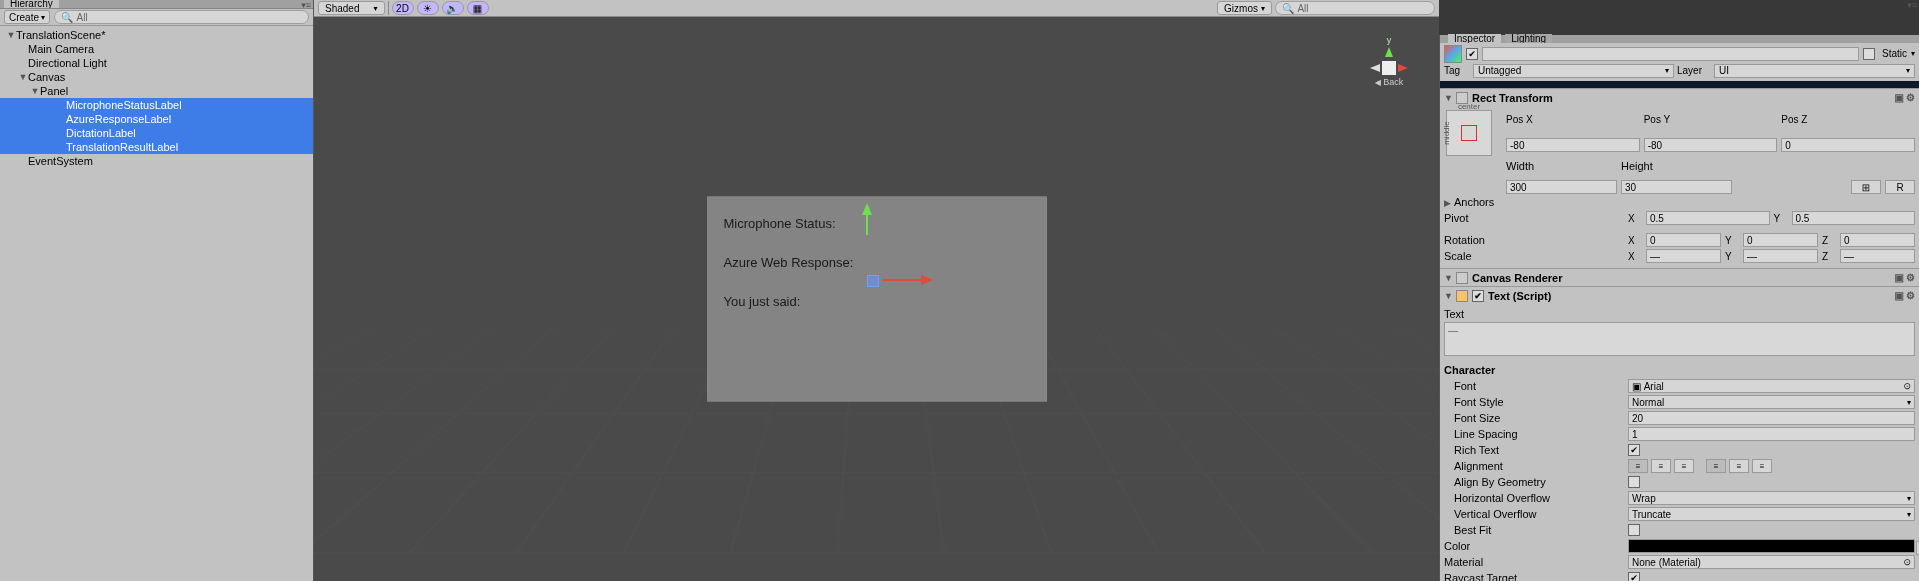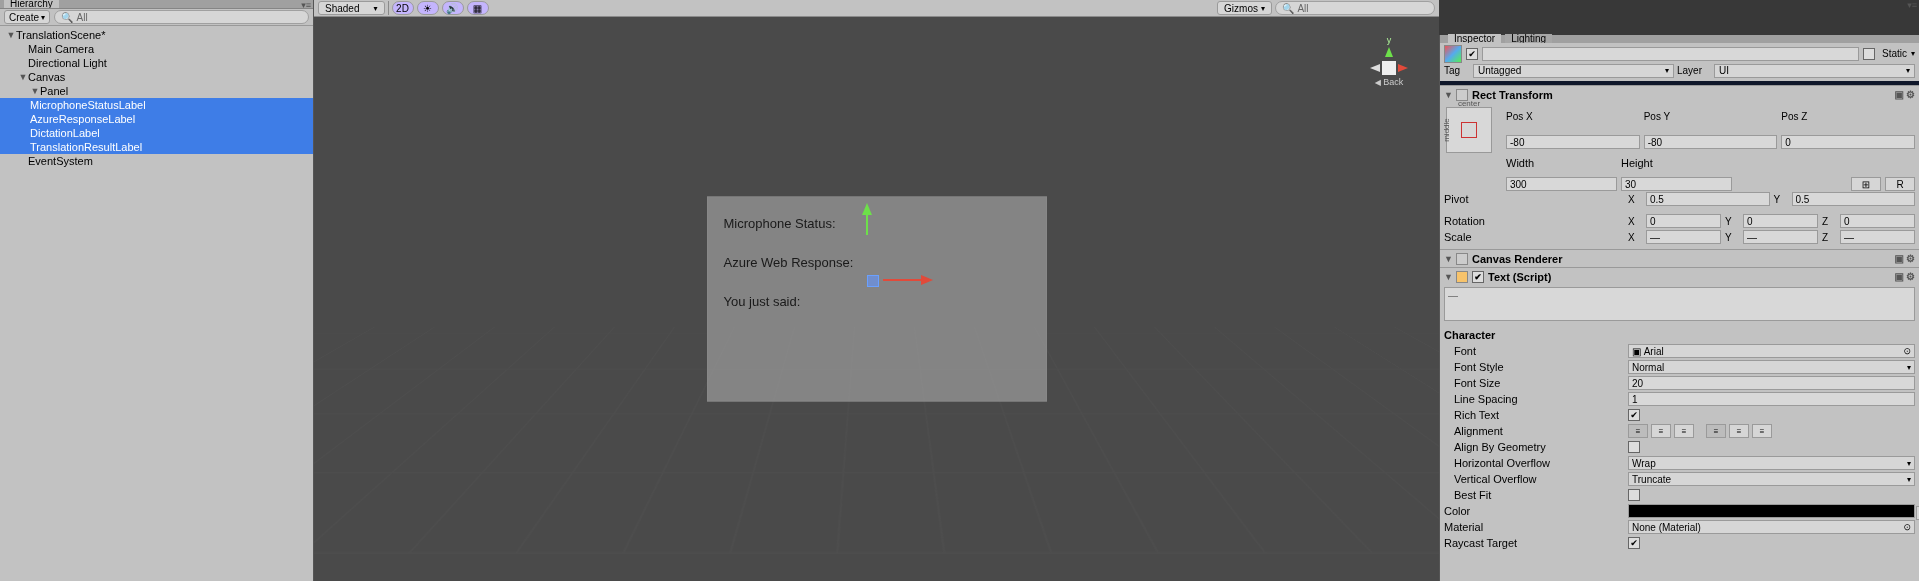--- a/index.html
+++ b/index.html
@@ -25,21 +25,21 @@
 
 
 .tree { flex: 1; background: #c2c2c2; overflow: auto; padding-top: 2px; }
 .tree-row { height: 14px; display: flex; align-items: center; padding-left: 6px; font-size: 11px; color: #000; white-space: nowrap; }
 .tree-row .arrow { width: 10px; font-size: 9px; color: #555; text-align: center; }
 .tree-row .arrow.open::before { content: "▼"; }
 .tree-row.bold { font-weight: normal; }
 .tree-row.sel { background: #3e7de7; color: #fff; }
 .indent-1 { padding-left: 18px; }
 .indent-2 { padding-left: 30px; }
-.indent-3 { padding-left: 20px; }
+.indent-3 { padding-left: 56px; }
 
 
 .scene-tabs { height: 8px; background: #a0a0a0; display: flex; align-items: flex-end; font-size: 10px; padding-left: 8px; gap: 0; }
 .scene-tabs .tab-item { height: 8px; }
 .scene-toolbar { height: 17px; background: #c2c2c2; border-bottom: 1px solid #8a8a8a; display: flex; align-items: center; padding: 0 4px; gap: 3px; font-size: 10px; }
 .scene-toolbar .dd { background: #d6d6d6; border: 1px solid #9a9a9a; border-radius: 3px; padding: 0 6px; height: 14px; display: flex; align-items: center; }
 .scene-toolbar .iconbtn { background: #c4b5fd; border: 1px solid #9a9a9a; border-radius: 7px; width: 22px; height: 14px; display: flex; align-items: center; justify-content: center; font-size: 10px; }
 .scene-toolbar .spacer { flex: 1; }
 .scene-view { flex: 1; background: #4a4a4a; position: relative; overflow: hidden; }
 .grid-floor { position: absolute; left: 0; right: 0; bottom: 0; top: 55%; background: repeating-linear-gradient(90deg, #555 0, #555 1px, transparent 1px, transparent 60px), repeating-linear-gradient(0deg, #555 0, #555 1px, transparent 1px, transparent 60px); opacity: 0.25; transform: perspective(500px) rotateX(60deg); transform-origin: top; }
@@ -55,21 +55,21 @@
 .orient-gizmo .cube { width: 14px; height: 14px; background: #eee; margin: 16px auto 2px; position: relative; }
 .orient-gizmo .ax { position: absolute; width: 0; height: 0; }
 .orient-gizmo .ay { border-left:4px solid transparent; border-right:4px solid transparent; border-bottom:10px solid #6de04a; left: 3px; top: -14px; }
 .orient-gizmo .ax-r { border-top:4px solid transparent; border-bottom:4px solid transparent; border-left:10px solid #e24a3a; left: 16px; top: 3px; }
 .orient-gizmo .ax-l { border-top:4px solid transparent; border-bottom:4px solid transparent; border-right:10px solid #ddd; left: -12px; top: 3px; }
 .orient-gizmo .back { color: #ccc; }
 .orient-gizmo .back::before { content: "◀ "; font-size: 8px; }
 
 
 .insp-tabs { height: 8px; background: #a0a0a0; display: flex; font-size: 10px; align-items: flex-end; padding-left: 4px; }
-.insp-header { background: #c2c2c2; padding: 2px 4px; border-bottom: 4px solid #0f172a; }
+.insp-header { background: #c2c2c2; padding: 2px 4px; border-bottom: 7px solid #0f172a; }
 .insp-row { display: flex; align-items: center; height: 17px; gap: 4px; font-size: 11px; }
 .cube-icon { width: 18px; height: 18px; background: linear-gradient(135deg,#e55,#5ae,#5e5); border: 1px solid #888; flex-shrink: 0; }
 .insp-input { flex: 1; background: #d8d8d8; border: 1px solid #9a9a9a; height: 14px; font-size: 10px; padding: 0 3px; }
 .chk { width: 12px; height: 12px; border: 1px solid #666; background: #ddd; display: inline-flex; align-items: center; justify-content: center; font-size: 9px; }
 .chk.on::after { content: "✔"; color: #000; }
 .static-lbl { font-size: 10px; margin-left: 3px; }
 .tag-row { display: flex; gap: 3px; align-items: center; font-size: 10px; height: 17px; }
 .tag-row .lbl { width: 26px; }
 .tag-row .dd { flex: 1; background: #d6d6d6; border: 1px solid #9a9a9a; height: 14px; padding: 0 4px; display: flex; align-items: center; justify-content: space-between; }
 
@@ -274,20 +274,24 @@
         <div></div>
           <div></div>
           <div></div>
         <div></div>
         <input class="numf" value="300" style="">
         <input class="numf" value="30" style="">
         <div></div>
         <div class="small-btn">⊞</div>
         <div class="small-btn">R</div>
       </div>
+      <div class="kv" style="grid-template-columns:180px 1fr">
+          <span class="k" style="padding-left:0"><span style="font-size:9px;color:#555;margin-right:3px">▶</span><span>Anchors</span></span>
+          <span></span>
+        </div>
       <div class="kv" style="grid-template-columns:180px 14px 1fr 14px 1fr">
         <span class="k" style="padding-left:0">Pivot</span>
         <span class="ax-lbl">X</span>
           <input class="numf" value="0.5" style="">
         <span class="ax-lbl">Y</span>
           <input class="numf" value="0.5" style="">
       </div>
       <div style="height:6px"></div>
       <div class="kv" style="grid-template-columns:180px 14px 1fr 14px 1fr 14px 1fr">
         <span class="k" style="padding-left:0">Rotation</span>
@@ -327,20 +331,23 @@
       <span class="fold">▼</span>
       <span class="cicon" style="background:#f7c36b"></span>
       <span class="chk on"></span>
       <span>Text (Script)</span>
       <span class="ricon">
           <span>▣</span>
           <span>⚙</span>
         </span>
     </div>
     <div class="comp-body">
+      <div class="kv" style="grid-template-columns:1fr">
+          <span class="k" style="padding-left:0">Text</span>
+        </div>
       <div class="textarea">—</div>
       <div style="height:6px"></div>
       <div class="section-h">Character</div>
       <div class="kv">
           <span class="k">Font</span>
           <div class="obj-field">
             <span>▣ <span>Arial</span></span>
             <span class="dot">⊙</span>
           </div>
         </div>

